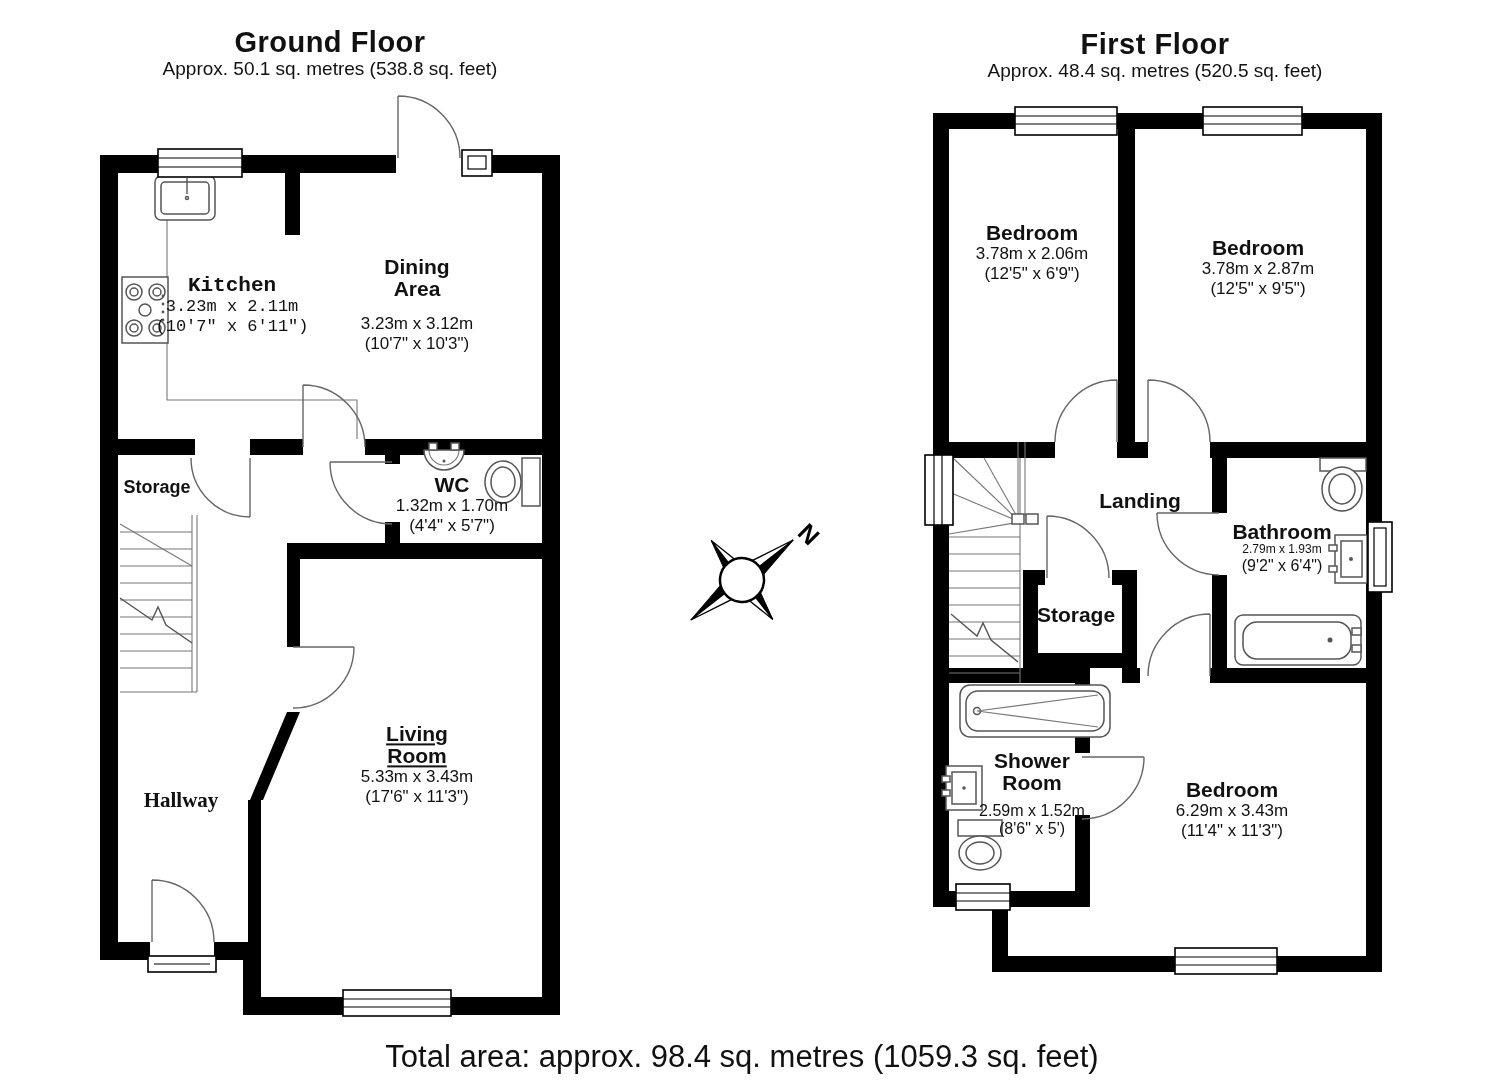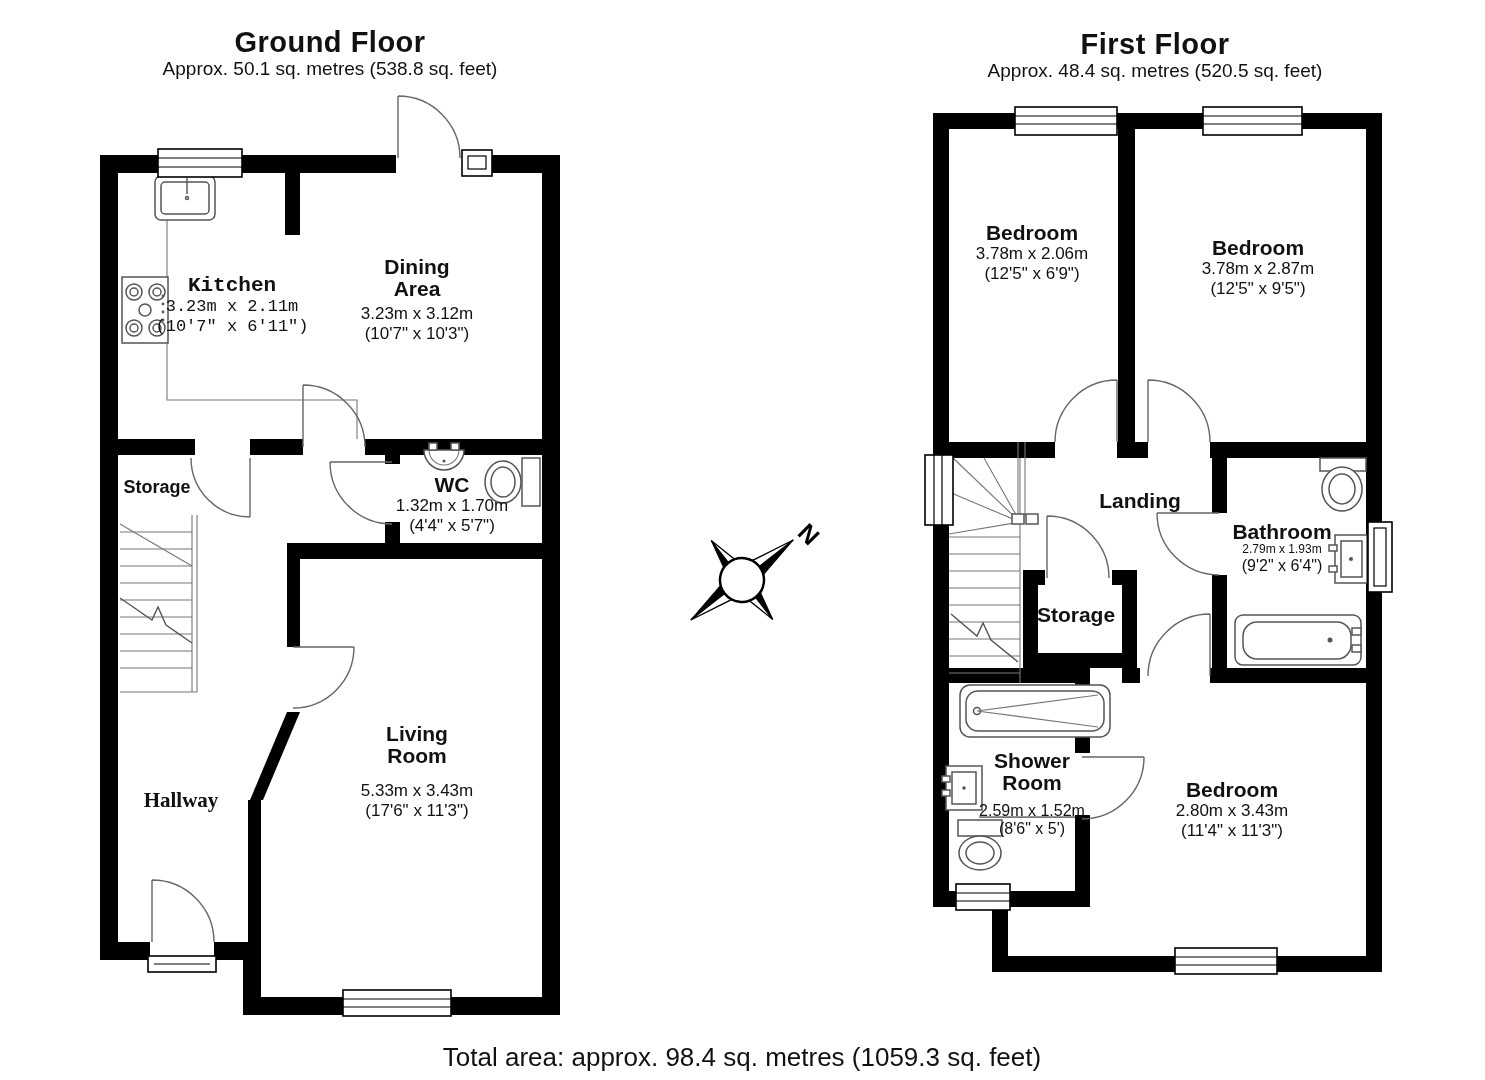--- a/index.html
+++ b/index.html
@@ -6,21 +6,21 @@
   body{width:1485px;height:1080px;position:relative;overflow:hidden;
        font-family:"Liberation Sans", sans-serif;color:#111;}
   .abs{position:absolute;}
   .center-origin{transform:translate(-50%,-50%);text-align:center;}
   .floor-title{font-size:29px;font-weight:bold;letter-spacing:0.5px;white-space:nowrap;}
   .floor-sub{font-size:19px;white-space:nowrap;}
   .room-label{position:absolute;transform:translate(-50%,-50%);text-align:center;line-height:1.1;}
   .room-name{font-weight:bold;font-size:21px;line-height:1.05;}
   .room-name.small{font-size:18px;}
   .room-dims{font-size:17px;line-height:1.15;}
-  .footer-text{font-size:26px;white-space:nowrap;}
+  .footer-text{font-size:31px;white-space:nowrap;}
   svg{position:absolute;left:0;top:0;}
   .wall{fill:#000000;stroke:none;}
   .floorfill{fill:#ffffff;stroke:none;}
   .thin{fill:none;stroke:#555555;stroke-width:1.4;}
   .thin2{fill:none;stroke:#777777;stroke-width:1.1;}
   .fixture{fill:#ffffff;stroke:#555555;stroke-width:1.5;}
   .door{fill:none;stroke:#666666;stroke-width:1.4;}
   .window{fill:#ffffff;stroke:#000000;stroke-width:1.6;}
   .winline{fill:none;stroke:#000000;stroke-width:1.2;}
   .knockout{fill:#ffffff;stroke:none;}
@@ -264,37 +264,37 @@
   <div class="floor-title">First Floor</div>
 </div>
 <div class="abs center-origin floor-sub" style="left:1155px;top:71px;">Approx. 48.4 sq. metres (520.5 sq. feet)</div>
 
 <div class="room-label" style="left:232px;top:306px;font-family:Liberation Mono, monospace;">
   <div class="room-name">Kitchen</div>
   <div class="room-dims">3.23m x 2.11m</div>
   <div class="room-dims">(10'7" x 6'11")</div>
 </div>
 <div class="room-label" style="left:417px;top:298px;">
-  <div class="room-name" style="width:92px;margin:4px auto;">Dining Area</div>
+  <div class="room-name" style="width:92px;margin:14px auto;">Dining Area</div>
   <div class="room-dims">3.23m x 3.12m</div>
   <div class="room-dims">(10'7" x 10'3")</div>
 </div>
 <div class="room-label" style="left:452px;top:505px;">
   <div class="room-name">WC</div>
   <div class="room-dims">1.32m x 1.70m</div>
   <div class="room-dims">(4'4" x 5'7")</div>
 </div>
 <div class="room-label" style="left:157px;top:487px;">
   <div class="room-name small">Storage</div>
 </div>
 <div class="room-label" style="left:181px;top:800px;font-family:Liberation Serif, serif;">
   <div class="room-name">Hallway</div>
 </div>
 <div class="room-label" style="left:417px;top:765px;">
-  <div class="room-name" style="width:100px;margin:14px auto;">Living Room</div>
+  <div class="room-name" style="width:100px;margin:0 auto;text-decoration:underline;">Living Room</div>
   <div class="room-dims">5.33m x 3.43m</div>
   <div class="room-dims">(17'6" x 11'3")</div>
 </div>
 
 <div class="room-label" style="left:1032px;top:253px;">
   <div class="room-name">Bedroom</div>
   <div class="room-dims">3.78m x 2.06m</div>
   <div class="room-dims">(12'5" x 6'9")</div>
 </div>
 <div class="room-label" style="left:1258px;top:268px;">
@@ -308,22 +308,22 @@
 <div class="room-label" style="left:1282px;top:548px;">
   <div class="room-name">Bathroom</div>
   <div class="room-dims" style="font-size:12px;">2.79m x 1.93m</div>
   <div class="room-dims" style="font-size:16px;">(9'2" x 6'4")</div>
 </div>
 <div class="room-label" style="left:1076px;top:615px;">
   <div class="room-name">Storage</div>
 </div>
 <div class="room-label" style="left:1032px;top:790px;">
   <div class="room-name" style="width:100px;margin:8px auto;">Shower Room</div>
-  <div class="room-dims" style="font-size:16px;text-decoration:underline;">2.59m x 1.52m</div>
+  <div class="room-dims" style="font-size:16px;">2.59m x 1.52m</div>
   <div class="room-dims" style="font-size:16px;">(8'6" x 5')</div>
 </div>
 <div class="room-label" style="left:1232px;top:810px;">
   <div class="room-name">Bedroom</div>
-  <div class="room-dims">2.80m x 3.43m</div>
+  <div class="room-dims">6.29m x 3.43m</div>
   <div class="room-dims">(11'4" x 11'3")</div>
 </div>
 
 <div class="abs center-origin footer-text" style="left:742px;top:1057px;">Total area: approx. 98.4 sq. metres (1059.3 sq. feet)</div>
 
 </body></html>

